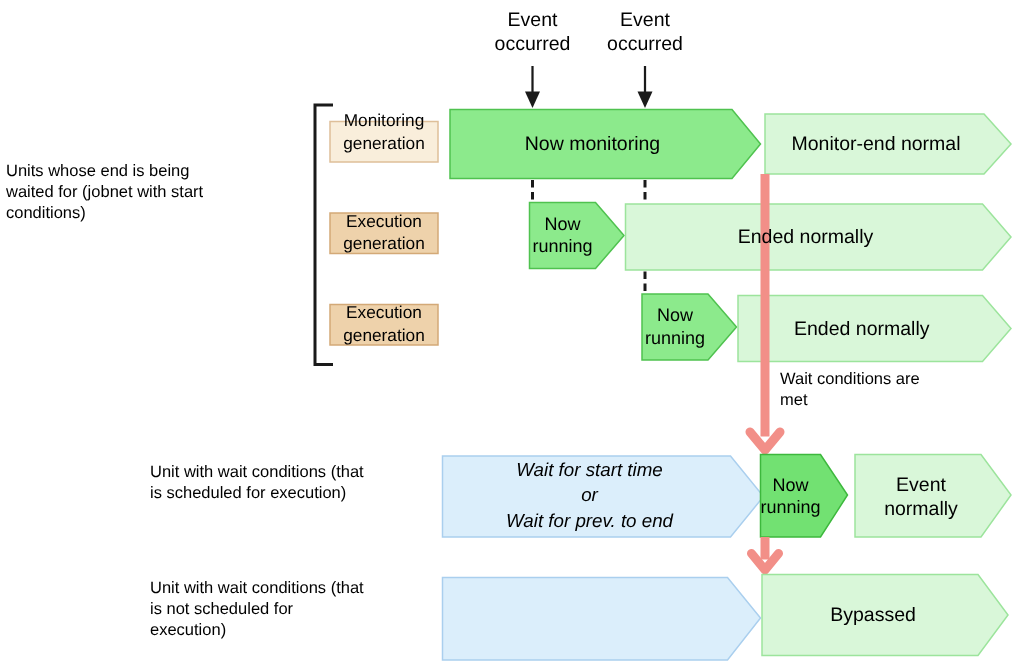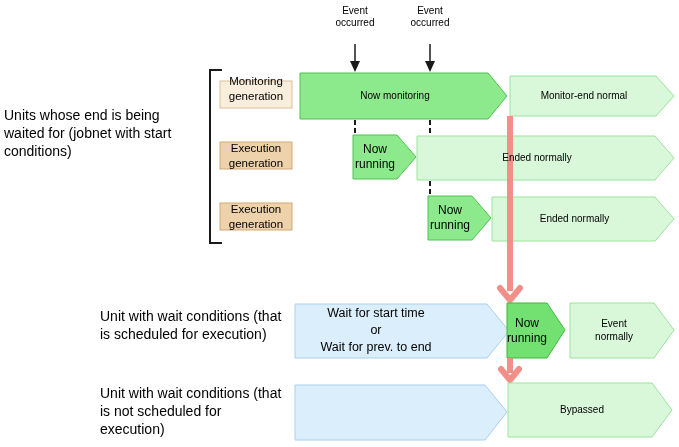--- a/index.html
+++ b/index.html
@@ -3,25 +3,25 @@
 <meta charset="utf-8">
 <style>
   html,body{margin:0;padding:0;background:#fff;}
   #canvas{
     position:relative;width:679px;height:447px;background:#fff;overflow:hidden;
     font-family:"Liberation Sans",sans-serif;color:#000;
   }
   #shapes{position:absolute;left:0;top:0;}
   .lbl{
     position:absolute;display:flex;align-items:center;justify-content:center;
-    text-align:center;white-space:pre-line;line-height:1.22;font-size:10px;
+    text-align:center;white-space:pre-line;line-height:1.22;font-size:13px;
   }
   .lbl.left{justify-content:flex-start;text-align:left;}
   .lbl.small{font-size:11.5px;}
-  .lbl.side{font-size:14px;line-height:1.28;align-items:flex-start;}
+  .lbl.side{font-size:11px;line-height:1.28;align-items:flex-start;}
 </style>
 </head>
 <body>
 
 <div id="canvas">
 
   <svg id="shapes" width="679" height="447" viewBox="0 0 679 447">
 
     <path d="M 222 70 H 210 V 243 H 222" fill="none" stroke-width="2" stroke="#1a1a1a"></path>
 
@@ -81,24 +81,26 @@
   <div class="lbl" style="left:300px;top:73px;width:190px;height:46px;">Now monitoring</div>
 
   <div class="lbl" style="left:349px;top:135px;width:52px;height:44px;font-size:12px;">Now
 running</div>
   <div class="lbl" style="left:417px;top:136px;width:240px;height:44px;">Ended normally</div>
 
   <div class="lbl" style="left:424px;top:196px;width:52px;height:44px;font-size:12px;">Now
 running</div>
   <div class="lbl" style="left:492px;top:197px;width:165px;height:44px;">Ended normally</div>
 
+  <div class="lbl left side" style="left:520px;top:246px;width:122px;">Wait conditions are
+met</div>
 
   <div class="lbl left side" style="left:100px;top:308px;width:200px;">Unit with wait conditions (that
 is scheduled for execution)</div>
-  <div class="lbl" style="left:278px;top:303px;width:196px;height:55px;font-size:12.5px;line-height:1.35;">Wait for start time
+  <div class="lbl" style="left:295px;top:303px;width:196px;height:55px;font-size:12.5px;line-height:1.35;font-style:italic;">Wait for start time
 or
 Wait for prev. to end</div>
   <div class="lbl" style="left:503px;top:303px;width:48px;height:55px;font-size:12px;">Now
 running</div>
   <div class="lbl" style="left:570px;top:303px;width:88px;height:55px;">Event
 normally</div>
 
   <div class="lbl left side" style="left:100px;top:385px;width:200px;">Unit with wait conditions (that
 is not scheduled for
 execution)</div>

